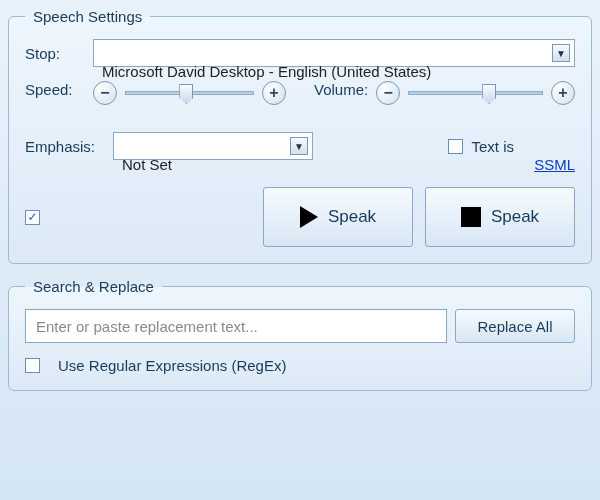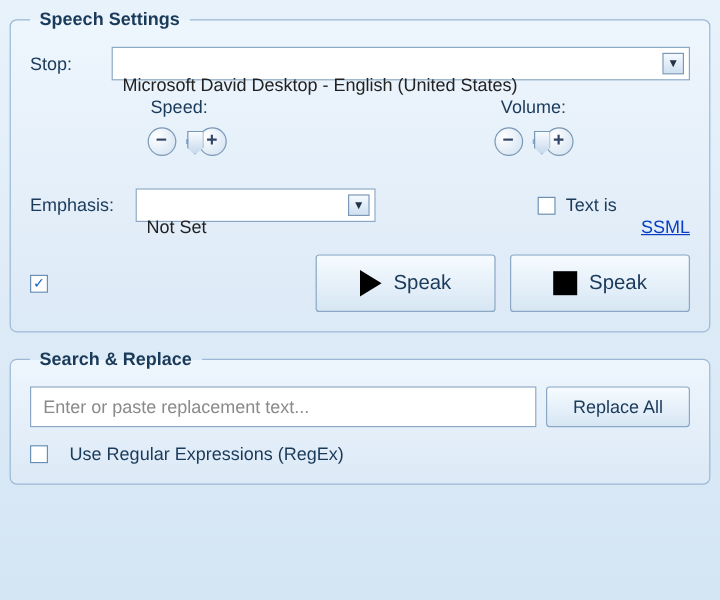--- a/index.html
+++ b/index.html
@@ -17,21 +17,20 @@
     border: 1px solid #9cb8d4;
     border-radius: 6px;
     margin: 0 0 14px 0;
     padding: 14px 16px 16px 16px;
     background: linear-gradient(#eef6fd, #dce9f6);
   }
   legend {
     padding: 0 8px;
     color: #1a3a5a;
     font-size: 15px;
-    font-weight: bold;
   }
   .row {
     display: flex;
     align-items: center;
     margin-bottom: 14px;
     gap: 8px;
   }
   .row:last-child { margin-bottom: 0; gap: 18px; }
   label.lab { min-width: 60px; }
   .combo {
@@ -66,31 +65,31 @@
   .track {
     flex:1; height:4px; background:#b8cee2; border:1px solid #90aecc; position:relative;
     margin:0 2px;
   }
   .thumb {
     position:absolute; top:-8px; width:14px; height:20px;
     background: linear-gradient(#f8fbff,#c6d9ec);
     border:1px solid #7a98b6;
     clip-path: polygon(0 0,100% 0,100% 70%,50% 100%,0 70%);
   }
-  .half { display:flex; align-items:center; gap:8px;flex-direction:column; }
+  .half { display:flex; align-items:flex-start; gap:8px; }
   .half.left { flex: 1; margin-right: 20px; }
   .half.right { flex: 1; }
   .checkbox {
     width:15px;height:15px;border:1px solid #6a8fb4;background:#fff;
     display:inline-flex;align-items:center;justify-content:center;
     font-size:12px;color:#1466c4;
   }
   .link { color:#0a3ec4; text-decoration:underline;margin-top:37px; }
   .big-btn {
-    width: 150px; height: 48px;
+    width: 150px; height: 60px;
     border:1px solid #8aa8c6;
     background: linear-gradient(#f6fbff,#d7e6f4);
     display:flex; align-items:center; justify-content:center; gap:10px;
     font-size:17px; color:#1a3a5a; cursor:pointer;
     border-radius:3px;
   }
   .tri-play {
     width:0;height:0;border-left:18px solid #000;
     border-top:11px solid transparent;border-bottom:11px solid transparent;
   }

